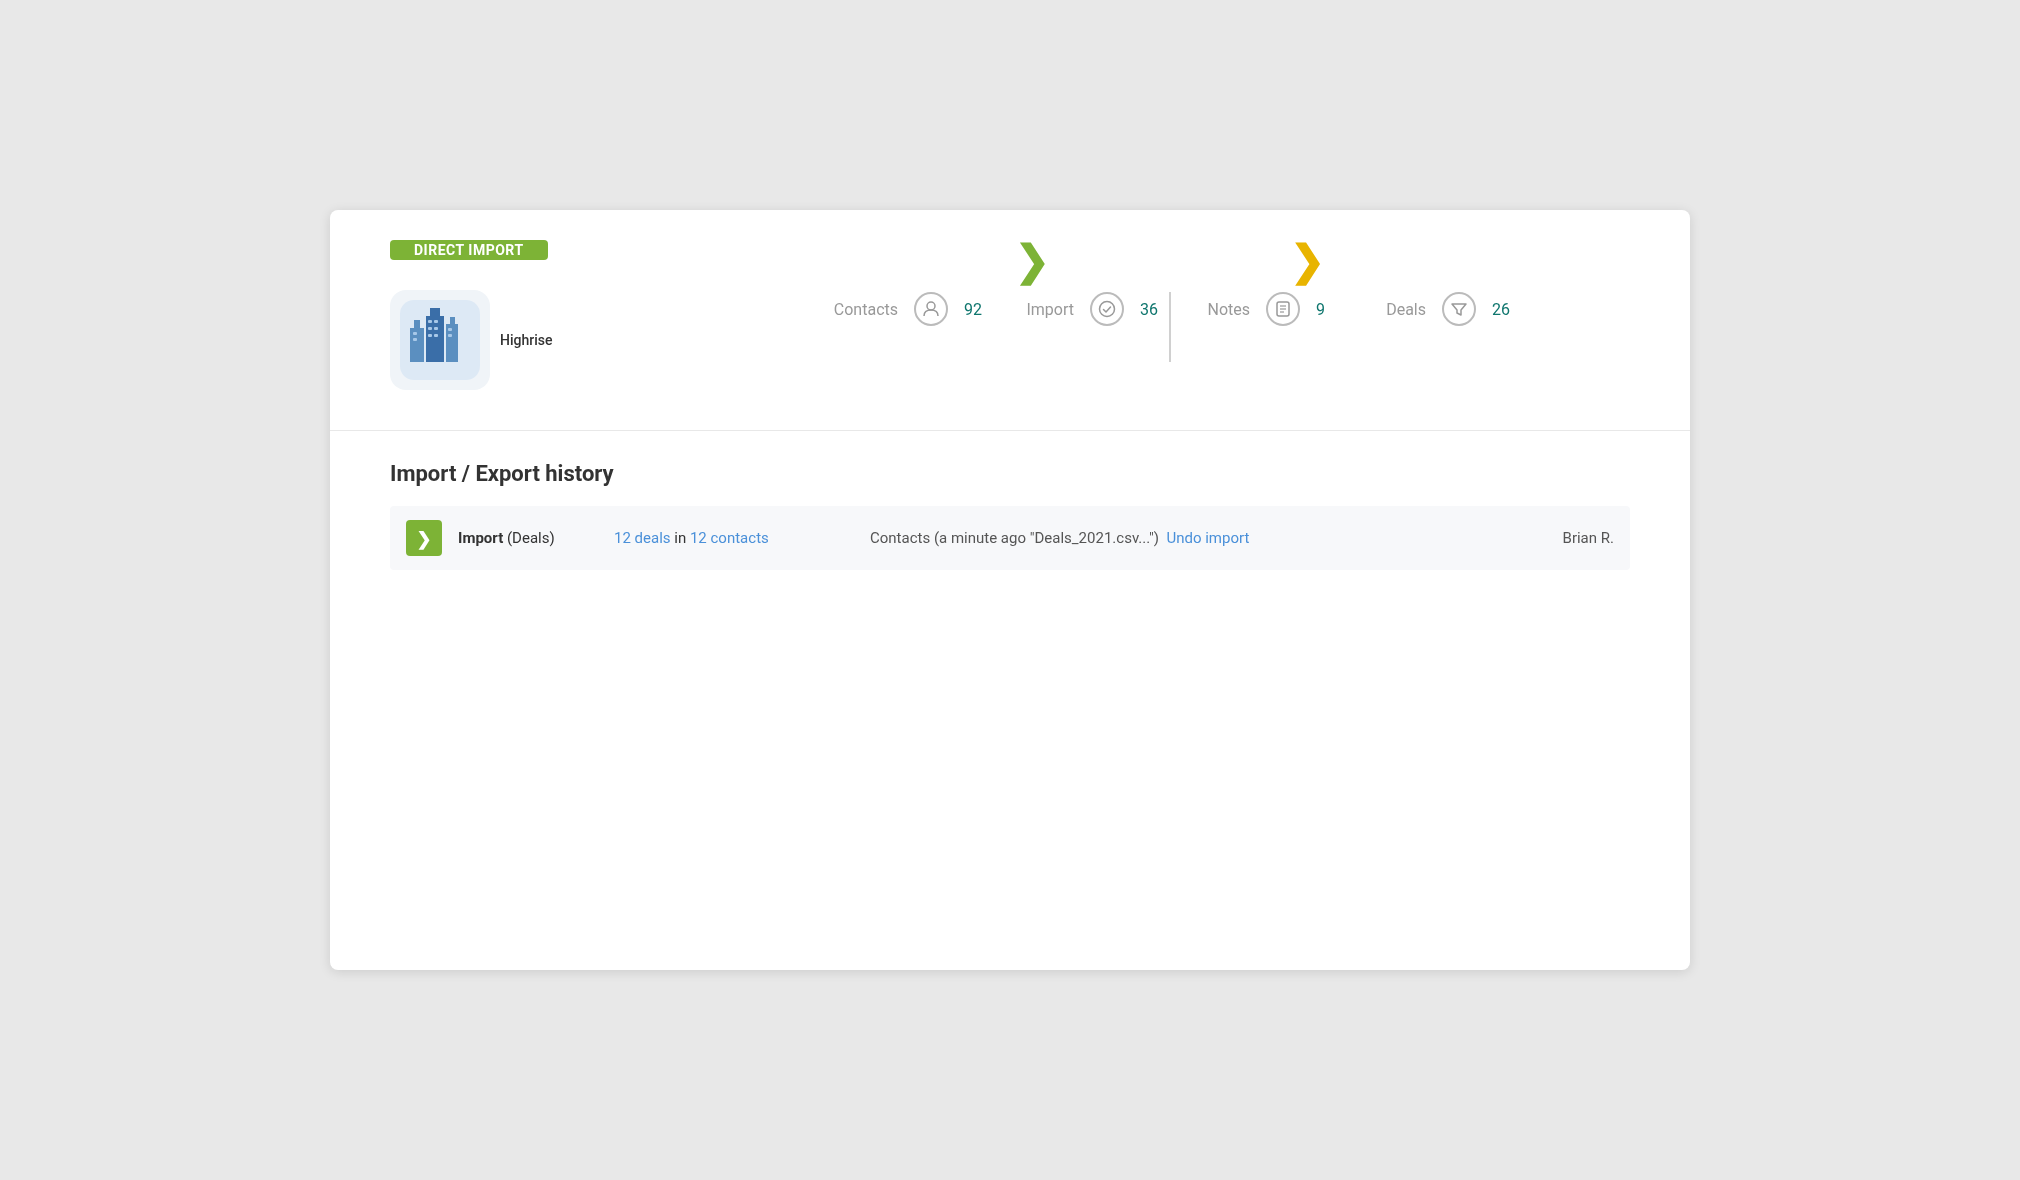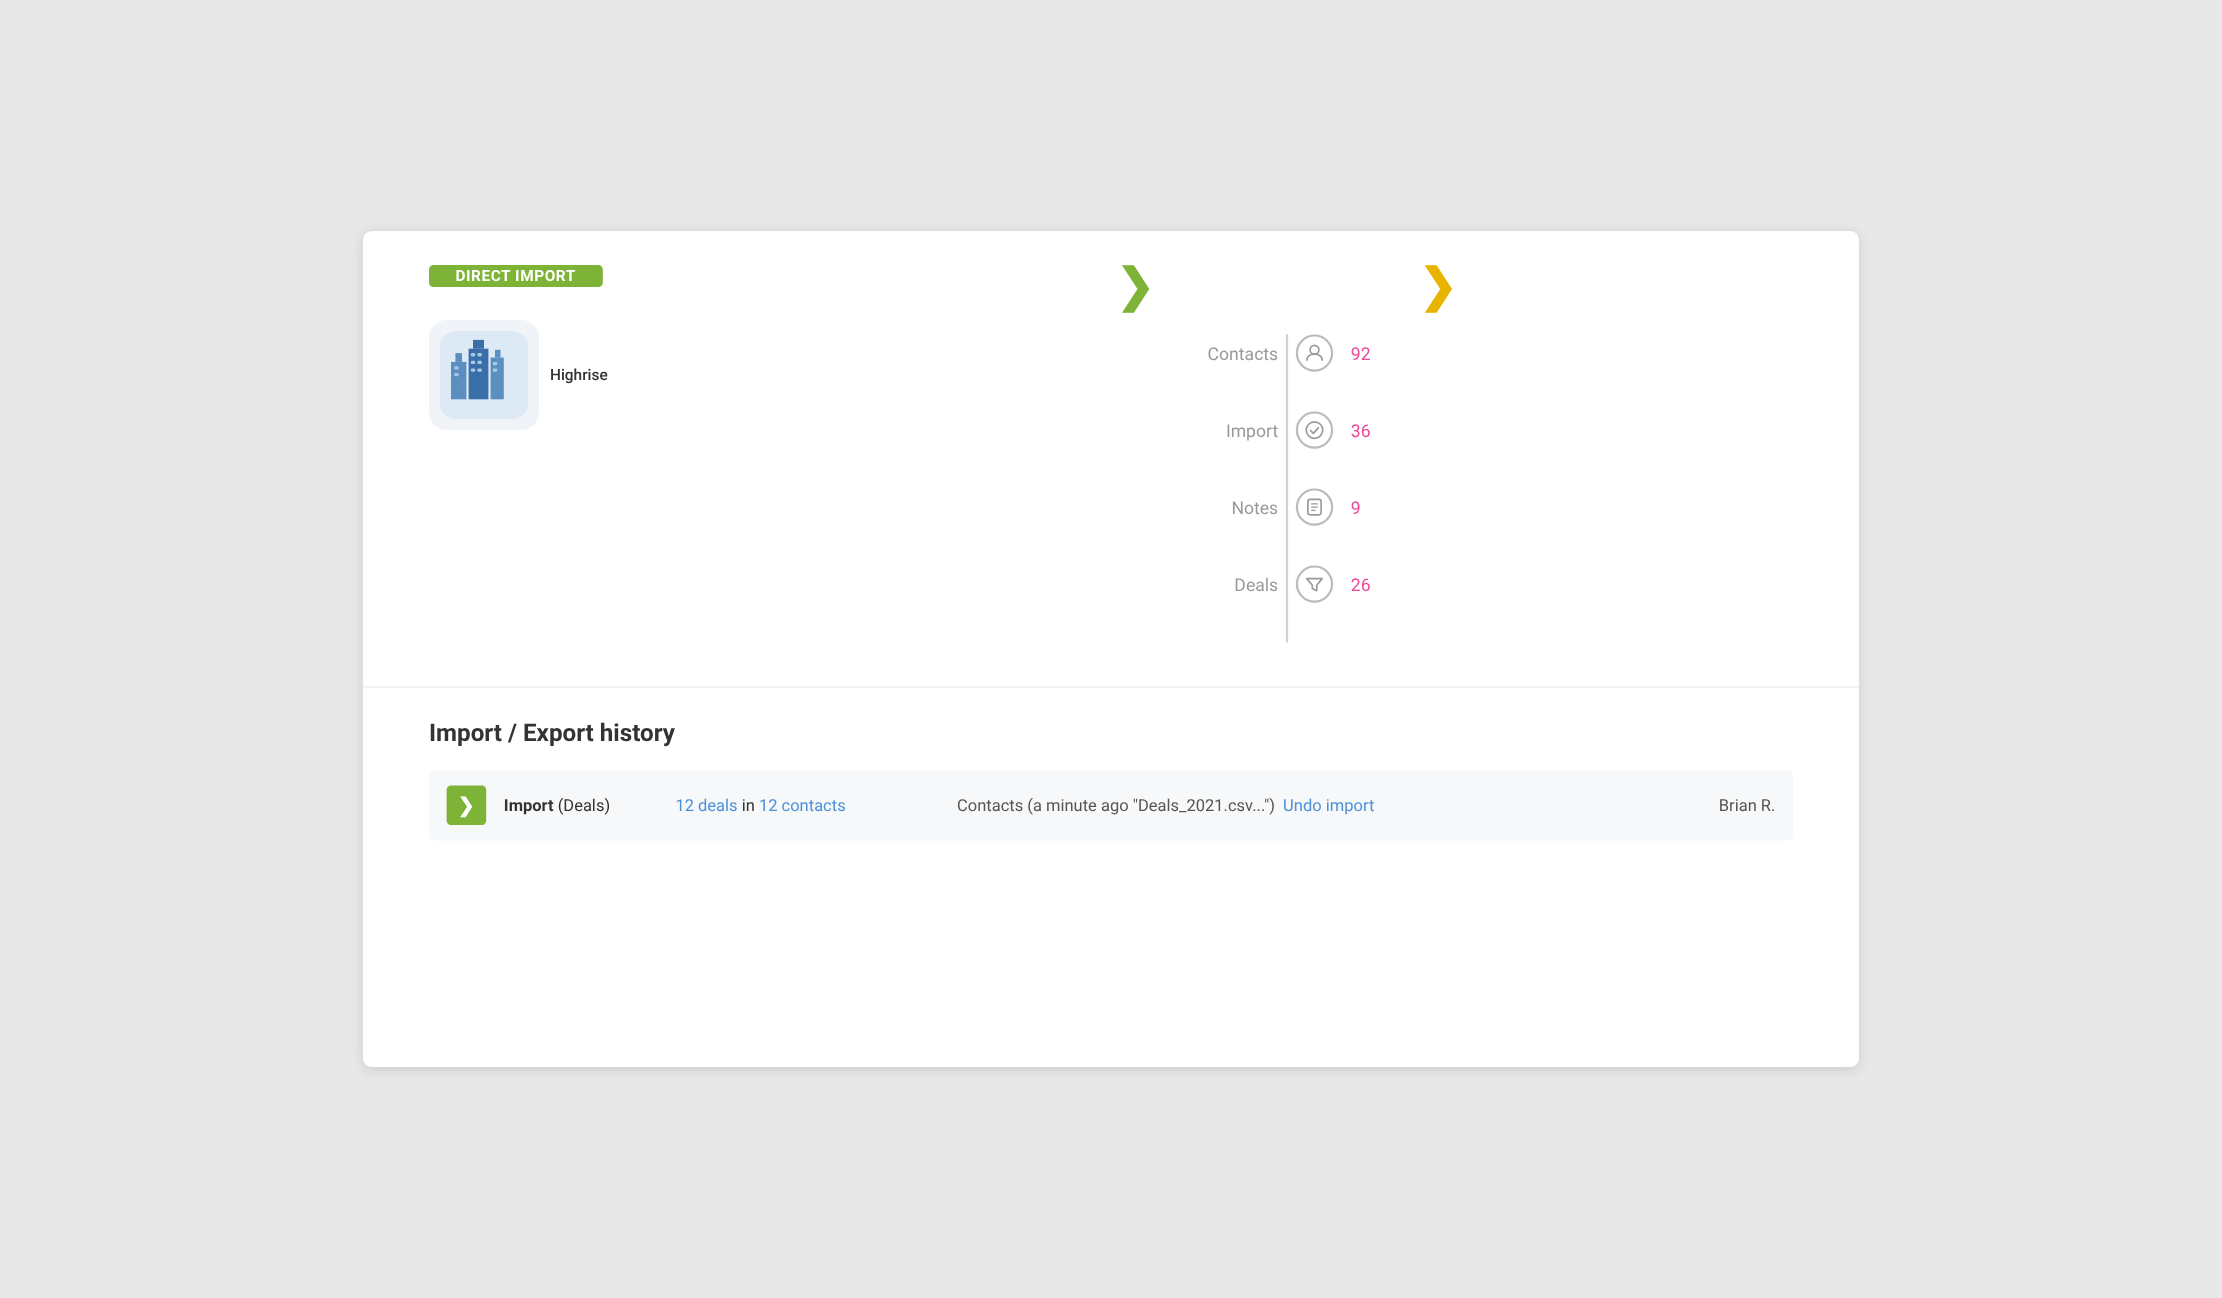--- a/index.html
+++ b/index.html
@@ -110,24 +110,24 @@
     .arrow-yellow {
       color: #e8b400;
       font-size: 42px;
       font-weight: 900;
       line-height: 1;
     }
 
     
     .pipeline {
       display: flex;
-      flex-direction: column;
+      flex-direction: row;
       align-items: flex-end;
       position: relative;
-      margin-top: 12px;
+      margin-top: 0;
     }
     .pipeline-line {
       position: absolute;
       left: 50%;
       top: 0;
       bottom: 0;
       width: 2px;
       background: #d0d0d0;
       transform: translateX(-50%);
       z-index: 0;
@@ -153,21 +153,21 @@
       border: 2px solid #bbb;
       background: #fff;
       display: flex;
       align-items: center;
       justify-content: center;
       color: #999;
       font-size: 15px;
     }
     .pipeline-count {
       font-size: 16px;
-      color: #ec4899;
+      color: #0f766e;
       width: 30px;
     }
 
     
     .divider {
       width: 100%;
       height: 1px;
       background: #e8e8e8;
       margin: 0 0 30px 0;
     }

